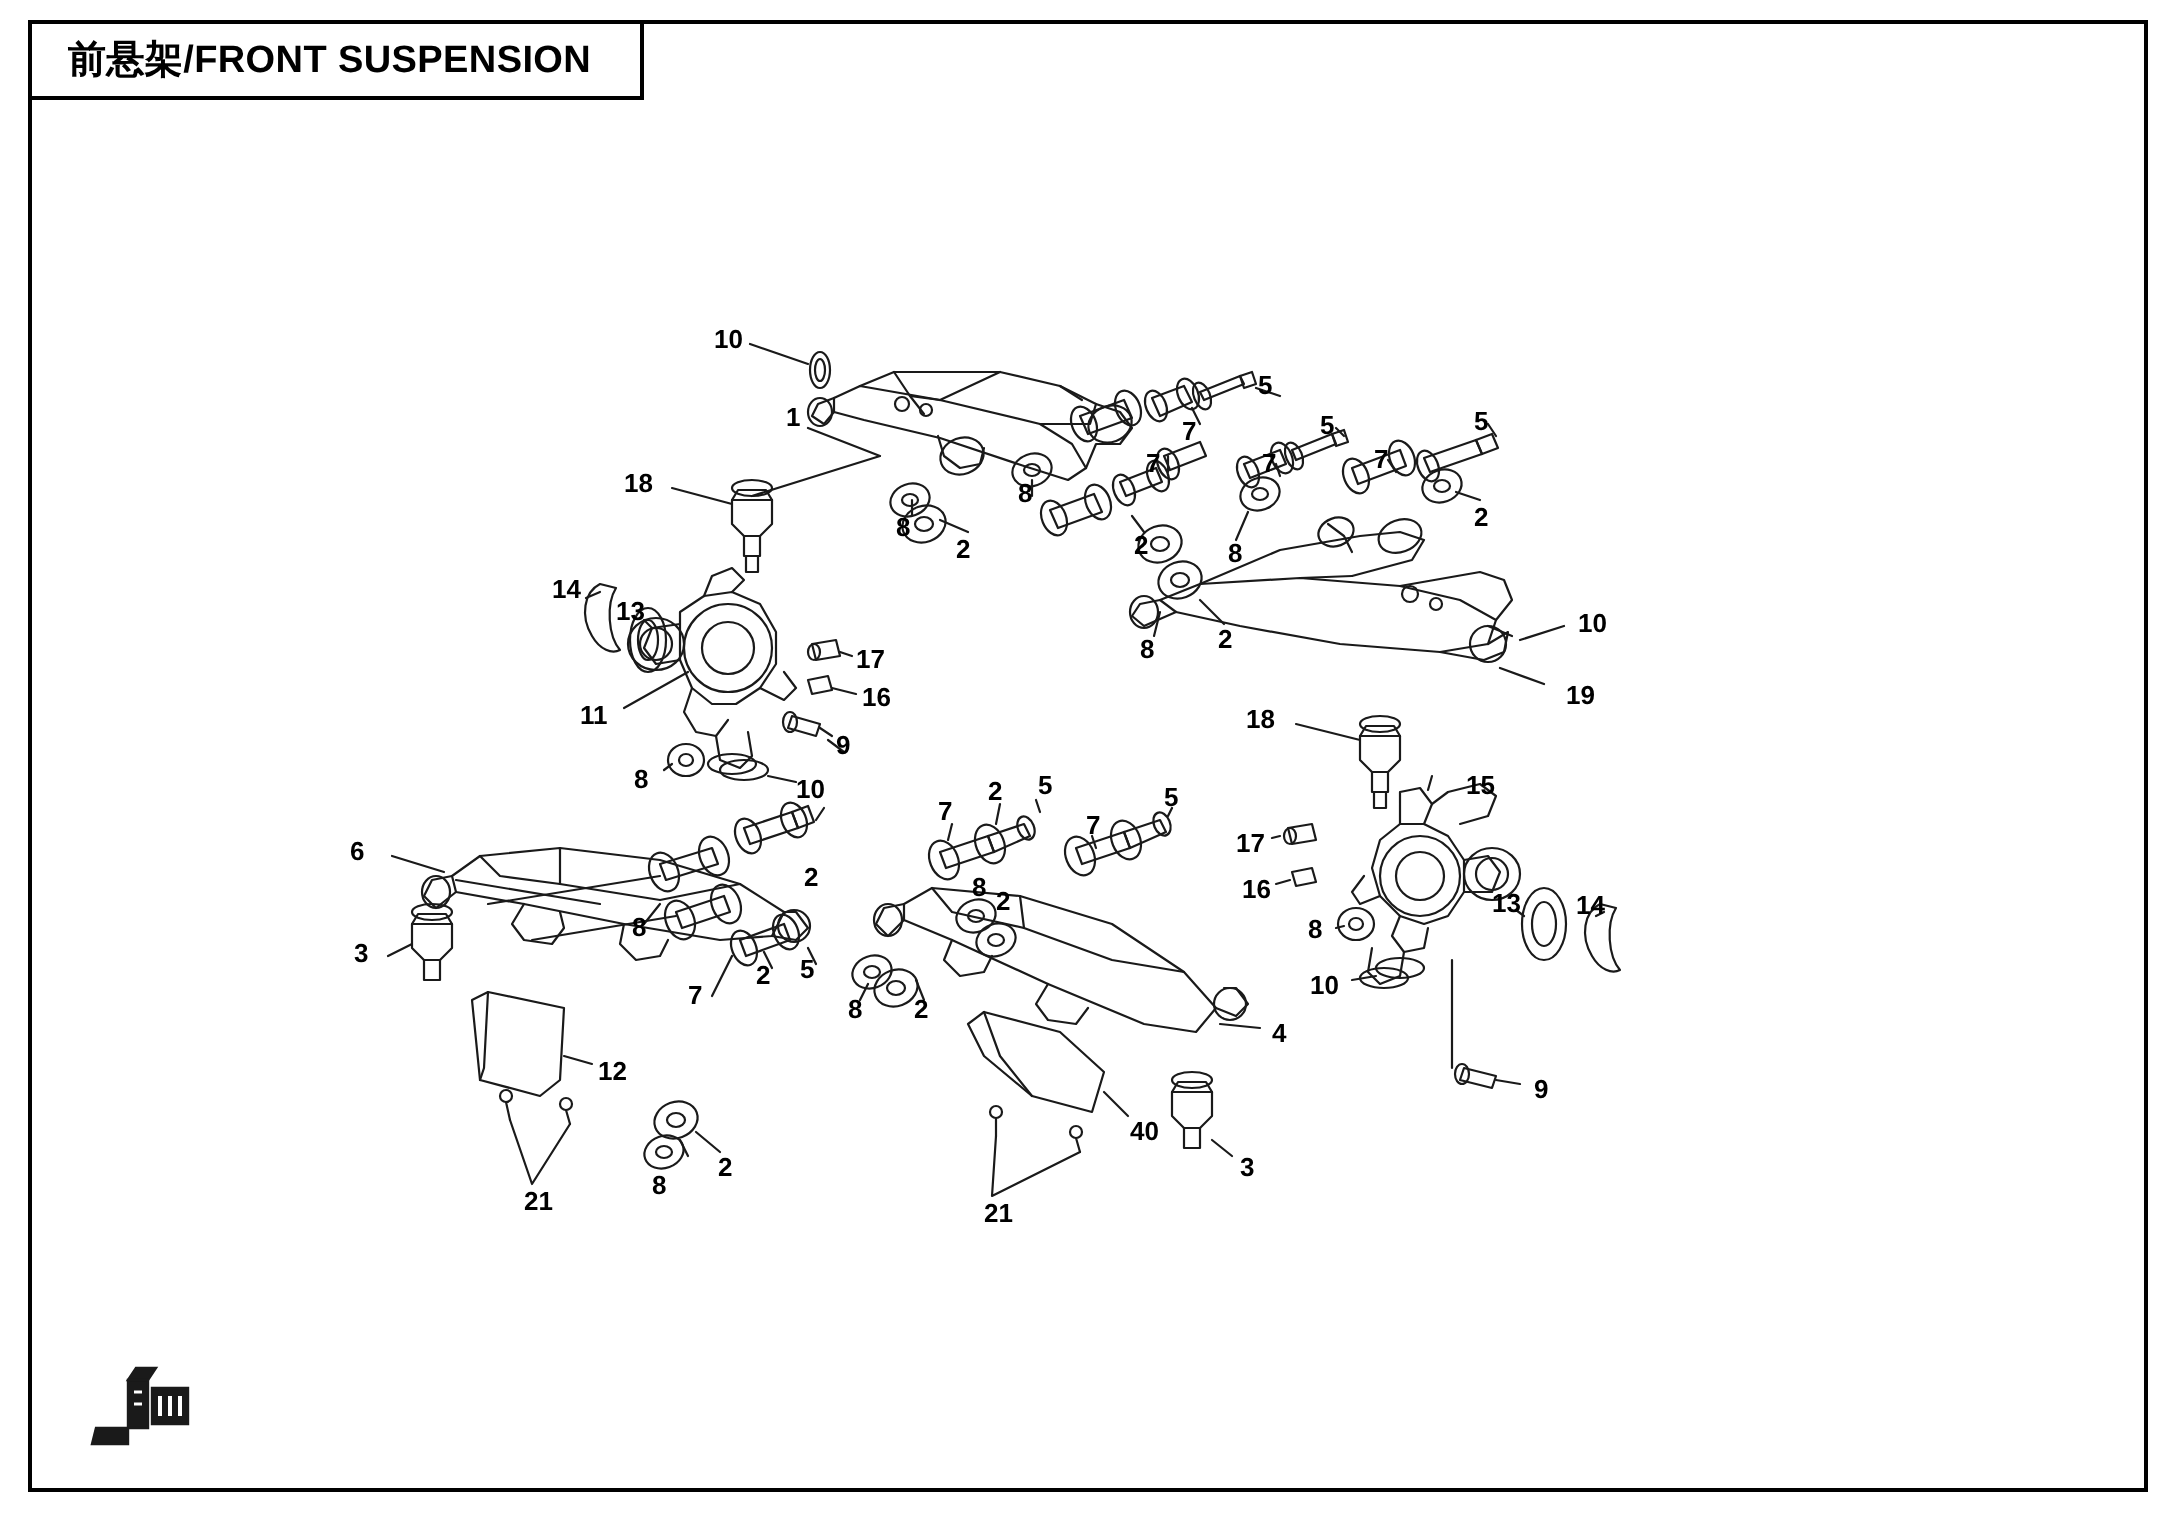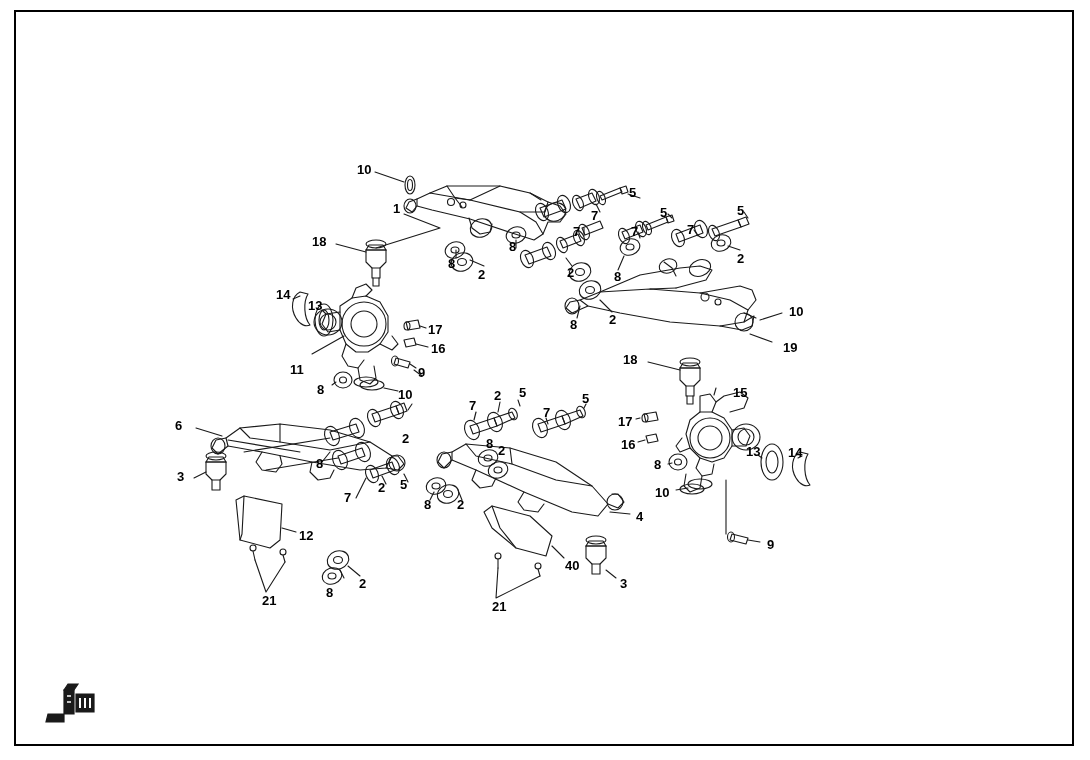--- a/index.html
+++ b/index.html
@@ -72,20 +72,23 @@
     height: 44px;
   }
 </style>
 </head>
 <body>
 
 <div id="page">
 
   <div class="page-frame"></div>
 
+  <div class="title-box">
+    <span class="title-text">前悬架/FRONT SUSPENSION</span>
+  </div>
 
   <svg id="drawing" viewBox="0 0 1090 760">
     <g fill="none" stroke="#1a1a1a" stroke-width="1.1" stroke-linejoin="round" stroke-linecap="round">
 
       <g>
         <path d="M417,199 L430,193 L470,200 L520,212 L536,222 L543,234 L534,240 L512,233 L470,219 L432,210 L417,206 Z"></path>
         <path d="M430,193 L447,186 L500,186 L530,193 L548,202 L545,212 L520,212"></path>
         <path d="M470,200 L500,186"></path>
         <path d="M548,202 L560,206 L566,214 L560,222 L548,222 L543,234"></path>
         <ellipse cx="555" cy="212" rx="11" ry="9" transform="rotate(-20 555 212)"></ellipse>
@@ -486,21 +489,21 @@
     <span class="lbl" style="left:567px;top:266px;">2</span>
     <span class="lbl" style="left:614px;top:270px;">8</span>
     <span class="lbl" style="left:789px;top:305px;">10</span>
     <span class="lbl" style="left:570px;top:318px;">8</span>
     <span class="lbl" style="left:609px;top:313px;">2</span>
     <span class="lbl" style="left:783px;top:341px;text-align:center;">19</span>
     <span class="lbl" style="left:276px;top:288px;">14</span>
     <span class="lbl" style="left:308px;top:299px;">13</span>
     <span class="lbl" style="left:428px;top:323px;">17</span>
     <span class="lbl" style="left:431px;top:342px;">16</span>
-    <span class="lbl" style="left:290px;top:363px;">11</span>
+    <span class="lbl" style="left:290px;top:351px;">11</span>
     <span class="lbl" style="left:418px;top:366px;">9</span>
     <span class="lbl" style="left:317px;top:383px;">8</span>
     <span class="lbl" style="left:398px;top:388px;">10</span>
     <span class="lbl" style="left:623px;top:353px;">18</span>
     <span class="lbl" style="left:719px;top:386px;margin-left:14px;">15</span>
     <span class="lbl" style="left:618px;top:415px;">17</span>
     <span class="lbl" style="left:621px;top:438px;">16</span>
     <span class="lbl" style="left:746px;top:445px;">13</span>
     <span class="lbl" style="left:788px;top:446px;">14</span>
     <span class="lbl" style="left:654px;top:458px;">8</span>

